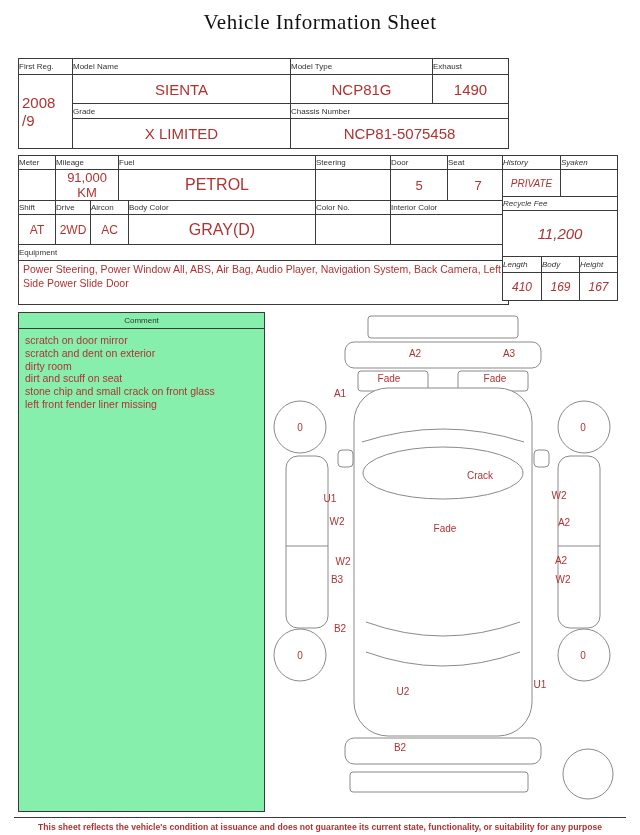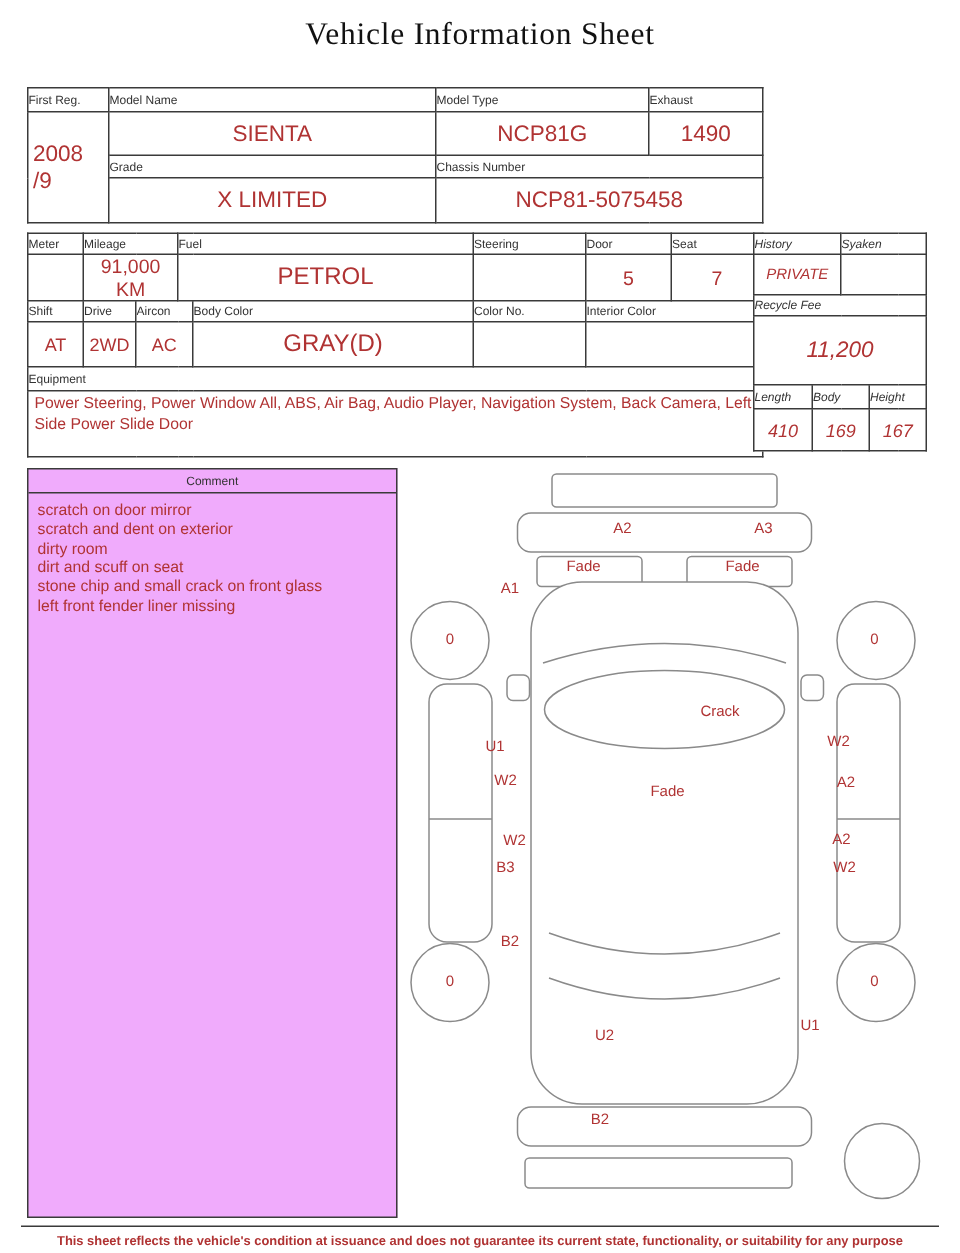--- a/index.html
+++ b/index.html
@@ -16,21 +16,21 @@
   .val { color:#b03333; text-align:center; }
   .val-xl { font-size:17px; }
   .val-lg { font-size:15px; }
   .val-fuel { font-size:16px; }
   .val-md { font-size:12px; }
   .val-ds { font-size:13px; }
   .val-sm { font-size:10px; }
   .first-reg { text-align:left; padding-left:3px; white-space:pre-line; line-height:1.15; }
   .equip { text-align:left; vertical-align:top; padding:2px 4px; font-size:10.5px; line-height:1.3; }
 
-  .left-box { position:absolute; left:18px; top:312px; width:247px; height:500px; border:1px solid #3a3a3a; background:#f0abfc; }
+  .left-box { position:absolute; left:18px; top:312px; width:247px; height:500px; border:1px solid #3a3a3a; background:#86efac; }
   .box-header { height:16px; border-bottom:1px solid #3a3a3a; text-align:center; font-size:8px; color:#333; line-height:15px; }
   .comment-body { height:240px; padding:5px 6px; color:#b03333; font-size:10.5px; line-height:1.25; }
   .note-header { height:15px; border-top:0; border-bottom:1px solid #3a3a3a; border-top:1px solid #3a3a3a; margin-top:-1px;
                  text-align:center; font-size:8px; color:#333; line-height:14px; }
   .note-body { padding:5px 6px; color:#b03333; font-size:10.5px; line-height:1.22; }
   .note-line { margin:0; }
 
   .diagram { position:absolute; left:262px; top:310px; width:360px; height:505px; }
   .diagram svg { position:absolute; left:0; top:0; }
   .dmg { position:absolute; transform:translate(-50%,-50%); color:#b03333; font-size:10px; white-space:nowrap; }

